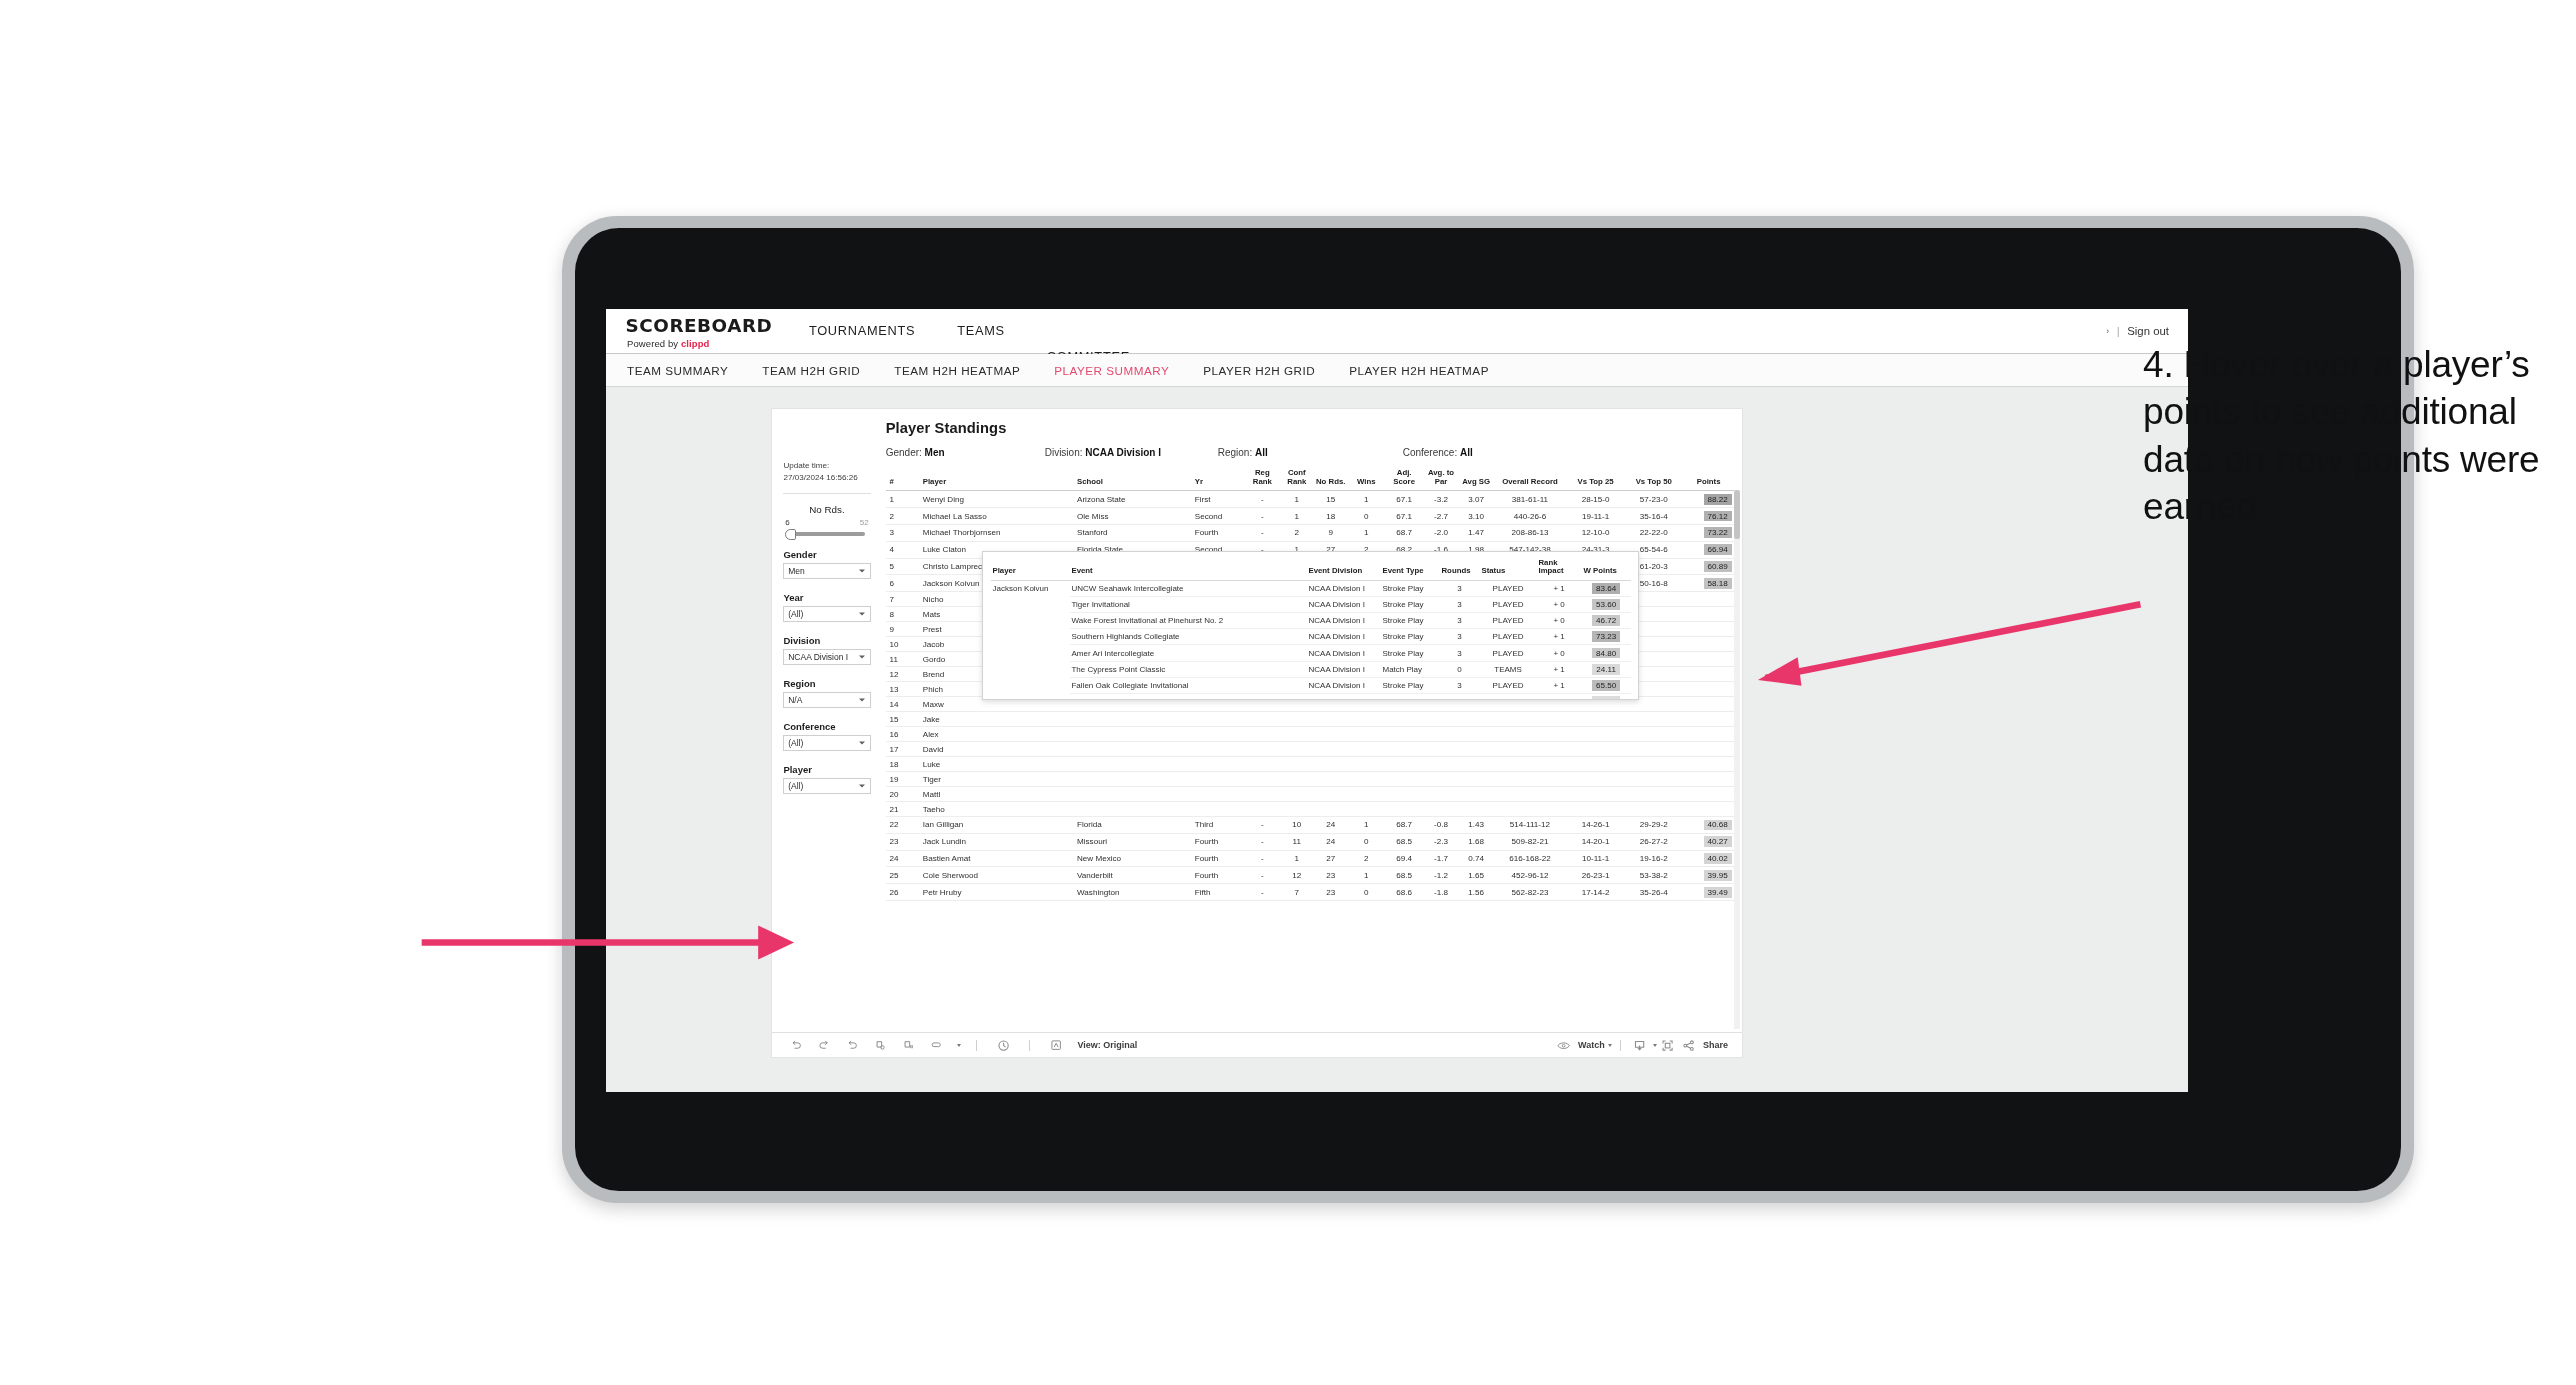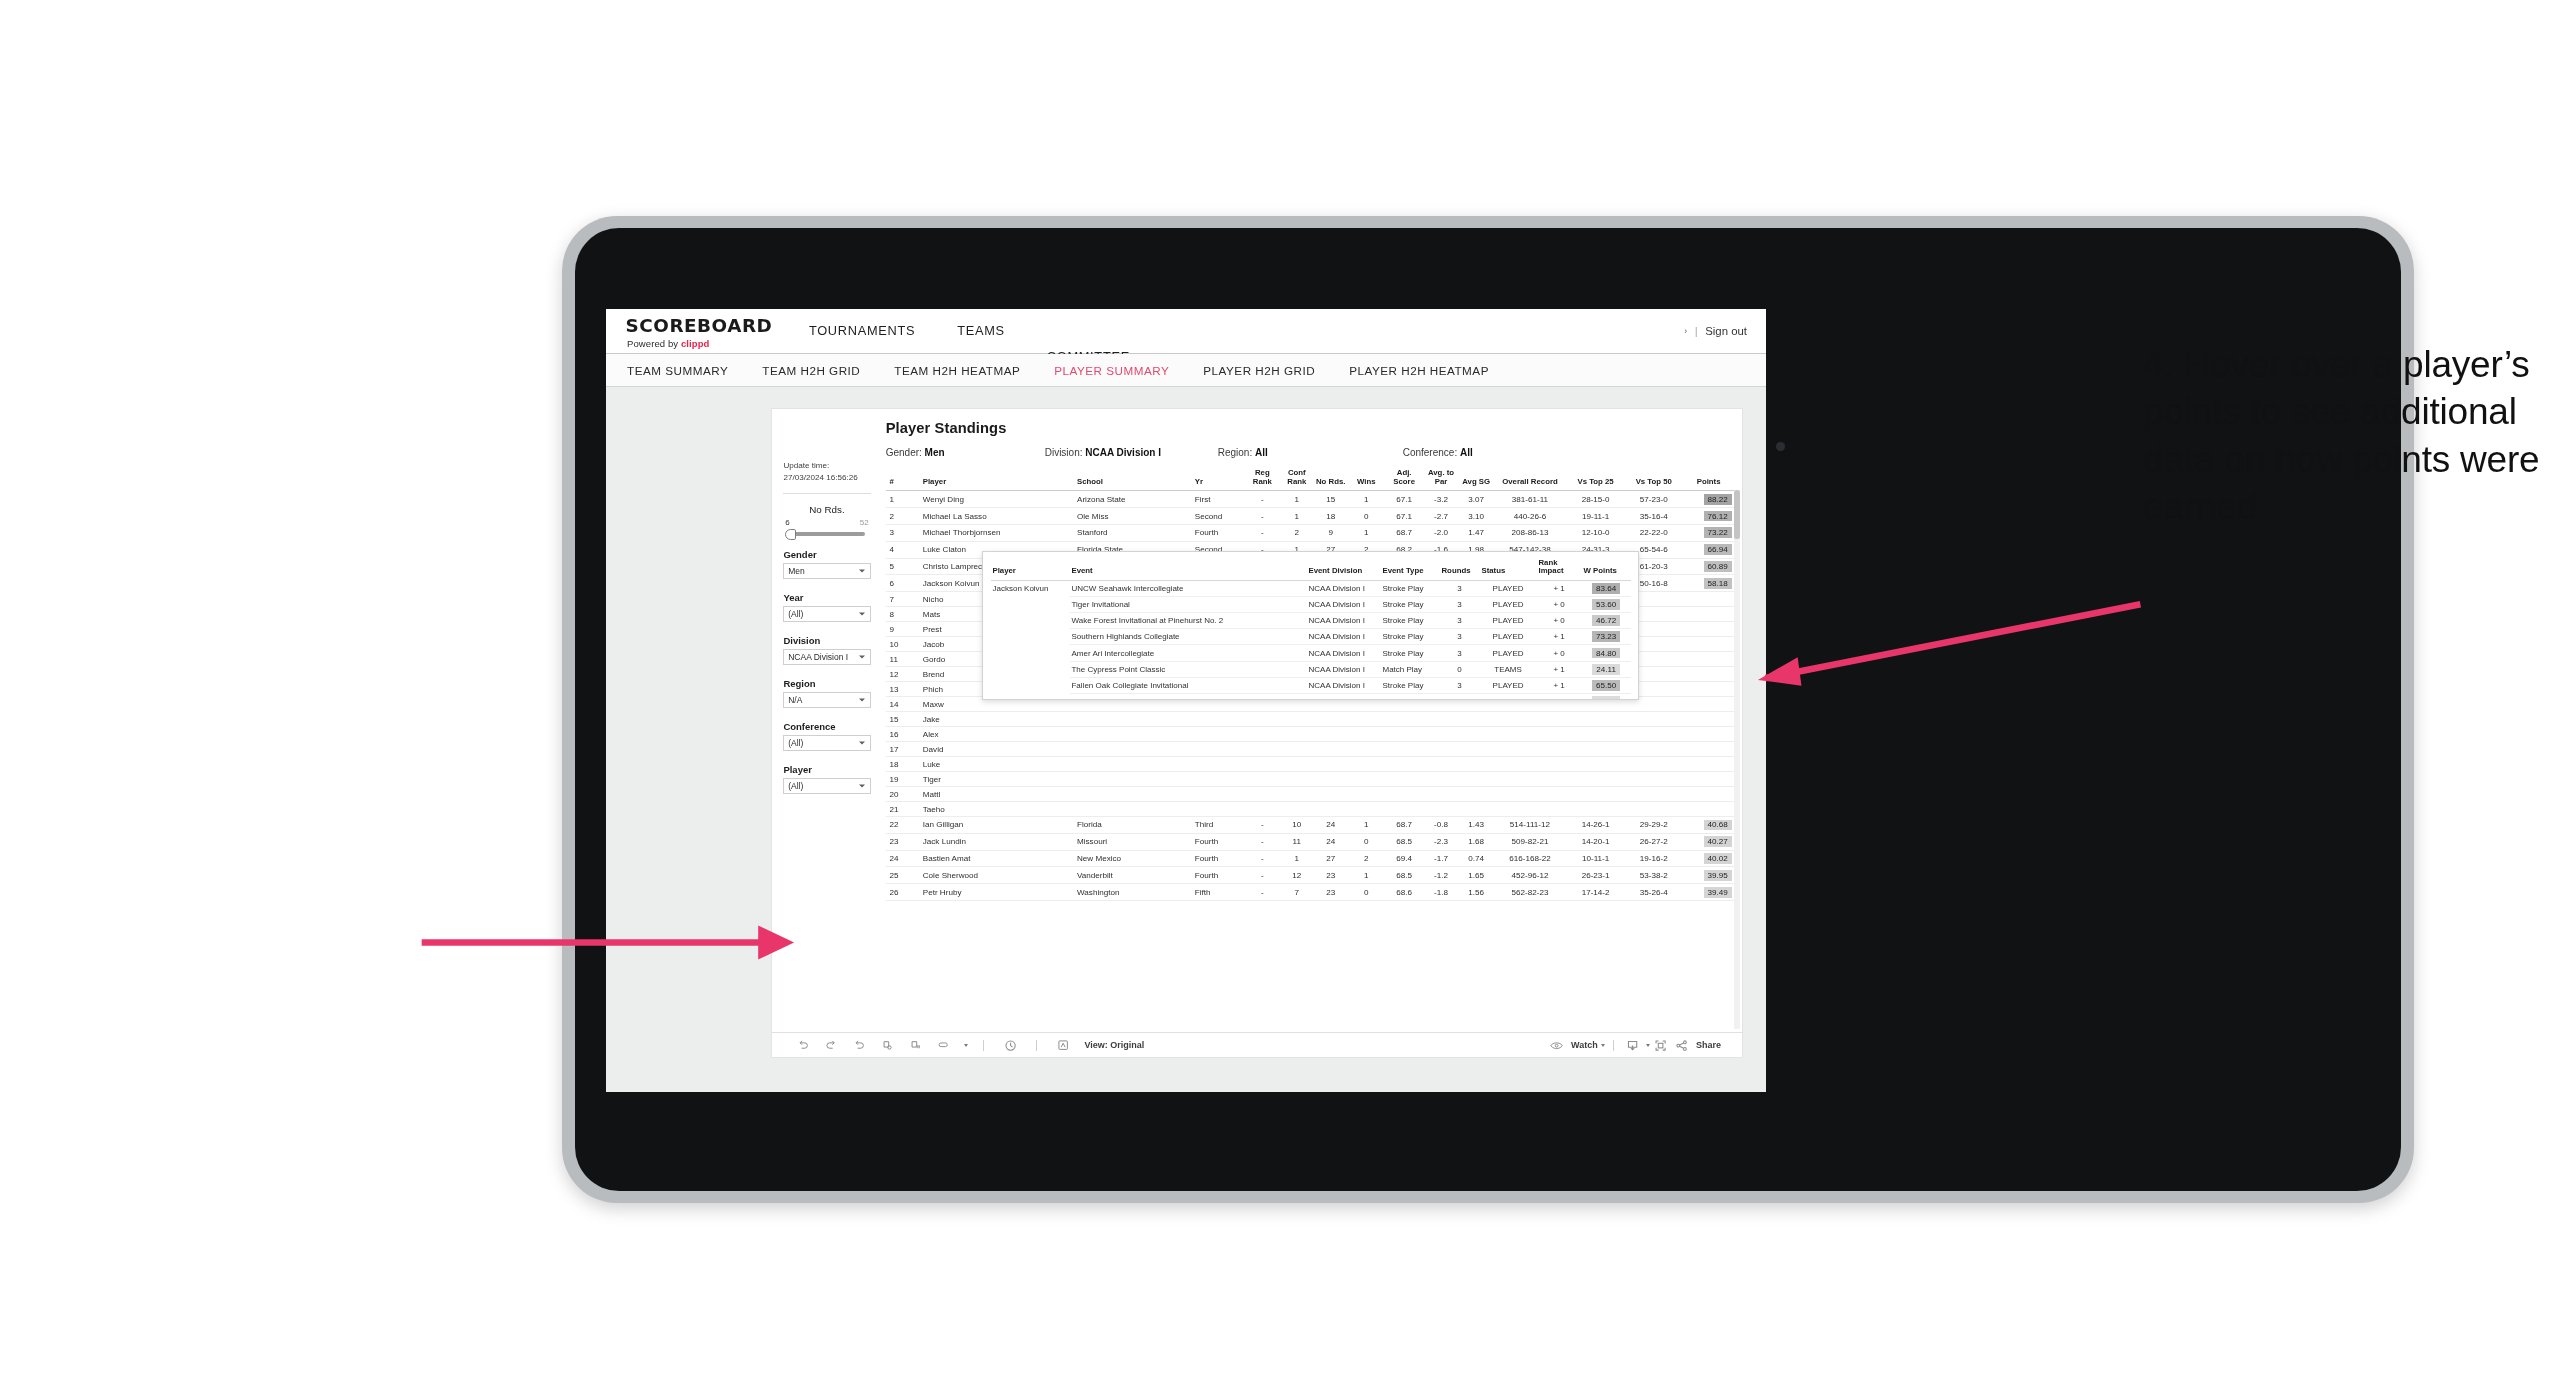--- a/index.html
+++ b/index.html
@@ -22,21 +22,21 @@
   }
   .device-inner {
     position: absolute;
     left: 13.2px; top: 12.3px; right: 13.2px; bottom: 12.3px;
     background: #111214;
     border-radius: 44px;
   }
   .device-screen {
     position: absolute;
     left: 44px; top: 93px;
-    width: 1160px; height: 783px;
+    width: 1582px; height: 783px;
     background: #eceded;
     overflow: hidden;
   }
   .btn-side { position:absolute; background:#a7abae; border-radius:1.9px; }
   .btn-power { left: 965px; top: 210px; width: 87px; height: 5.7px; }
   .btn-v1 { left: 556px; top: 695px; width: 5.7px; height: 34px; }
   .btn-v2 { left: 556px; top: 753px; width: 5.7px; height: 34px; }
   .btn-v3 { left: 556px; top: 801px; width: 5.7px; height: 34px; }
   .cam { position:absolute; left:1201px; top:214px; width:8.5px; height:8.5px; border-radius:50%; background:#2a2d31; }
 
@@ -198,21 +198,21 @@
   col.t-div    { width:74px; }
   col.t-type   { width:59px; }
   col.t-rnds   { width:40px; }
   col.t-stat   { width:57px; }
   col.t-rank   { width:45px; }
   col.t-wpts   { width:49px; }
 
   
   .viz-toolbar {
     height:24.6px; border-top:0.9px solid #e0e0e0; background:#fff;
-    display:flex; align-items:center; padding:0 21px; gap:7px;
+    display:flex; align-items:center; padding:0 14px; gap:7px;
   }
   .tb-icon {
     width:21px; height:17px; display:flex; align-items:center; justify-content:center;
     color:#8c8c8c; cursor:pointer;
   }
   .tb-icon svg { display:block; }
   .tb-sep { width:0.9px; height:11.4px; background:#cfcfcf; margin:0 8.5px; }
   .tb-text { font-size:9px; color:#3d3d3d; font-weight:700; margin-left:3.8px; cursor:pointer; }
   .tb-right { margin-left:auto; display:flex; align-items:center; }
   .tb-caret { width:0;height:0;border-left:2.8px solid transparent;border-right:2.8px solid transparent;border-top:3.8px solid #7a7a7a; margin-left:2.8px; }

